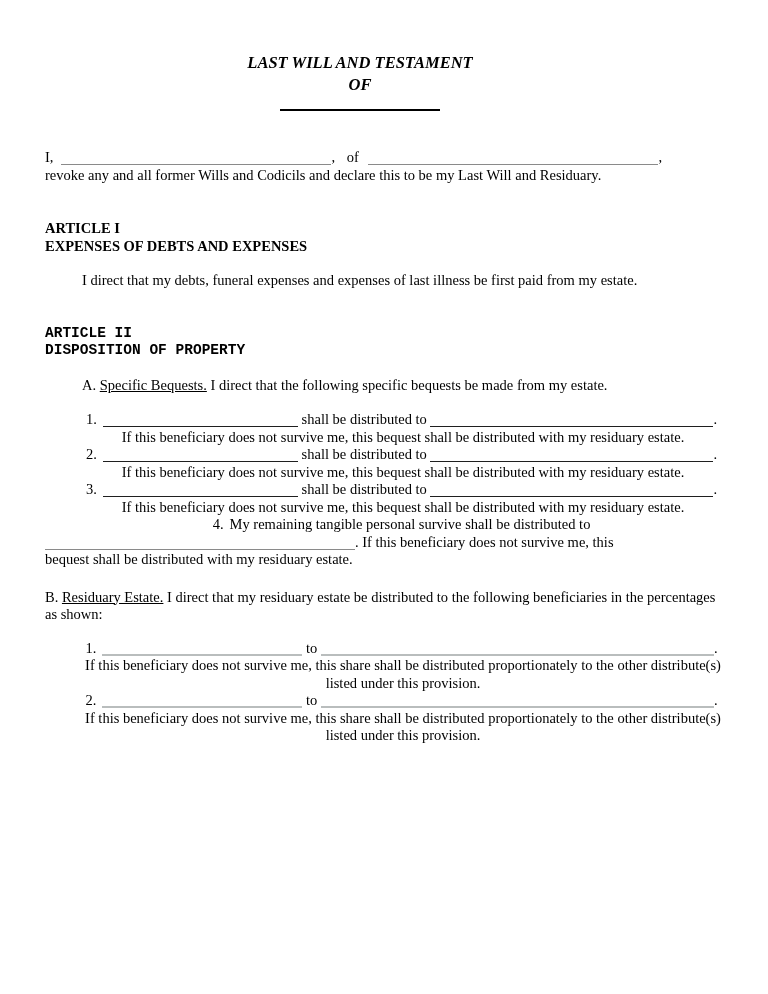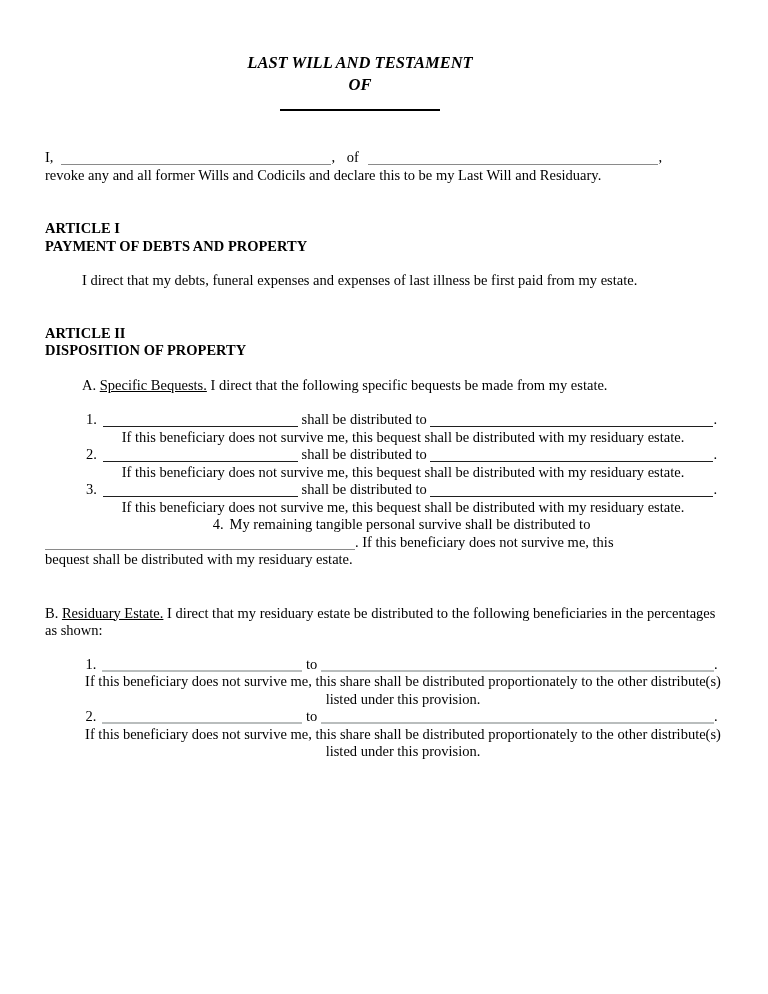--- a/index.html
+++ b/index.html
@@ -16,23 +16,23 @@
   .title-rule{width:160px;height:2px;background:#000000;margin:13px auto 0 auto;}
 
   
   .bl{display:inline-block;height:12px;vertical-align:-3px;}
   .bl-mid{border-bottom:1px solid #8a8a8a;}
   .bl-dark{border-bottom:1px solid #1f1f1f;}
   .bl-light{border-bottom:2px solid #b9bdbd;}
 
   .intro{margin-top:38px;}
   .heading{margin-top:36px;font-weight:bold;font-family:Liberation Serif, serif;}
-  .heading2{margin-top:35px;font-weight:bold;}
+  .heading2{margin-top:35px;font-weight:bold;font-family:Liberation Mono, monospace;}
   .para{margin-top:17px;margin-left:37px;}
-  .para-b{margin-top:36px;}
+  .para-b{margin-top:20px;}
   .list{margin-top:17px;}
   .list-b{margin-top:16px;}
 
   .itm{margin-left:29px;text-align:center;}
   .num{display:inline-block;width:23px;}
   .note{margin-left:24px;}
   .u{text-decoration:underline;}
   .flush{margin-left:0;}
   .gap-s{margin-left:6px;}
   .gap-m{margin-left:8px;}
@@ -50,21 +50,21 @@
 
   <div class="intro">
     <div><span>I,</span><span class="bl bl-mid gap-m" style="width:270px"></span><span>,</span>
       <span class="gap-m">of</span>
       <span class="bl bl-mid gap-s" style="width:290px"></span><span>,</span></div>
     <div>revoke any and all former Wills and Codicils and declare this to be my Last Will and Residuary.</div>
   </div>
 
   <div class="heading">
     <div>ARTICLE I</div>
-    <div>PAYMENT OF DEBTS AND PROPERTY</div>
+    <div>EXPENSES OF DEBTS AND EXPENSES</div>
   </div>
   <div class="para">I direct that my debts, funeral expenses and expenses of last illness be first paid from my estate.</div>
 
   <div class="heading2">
     <div>ARTICLE II</div>
     <div>DISPOSITION OF PROPERTY</div>
   </div>
 
   <div class="para"><span>A.</span>
     <span class="u">Specific Bequests.</span>

